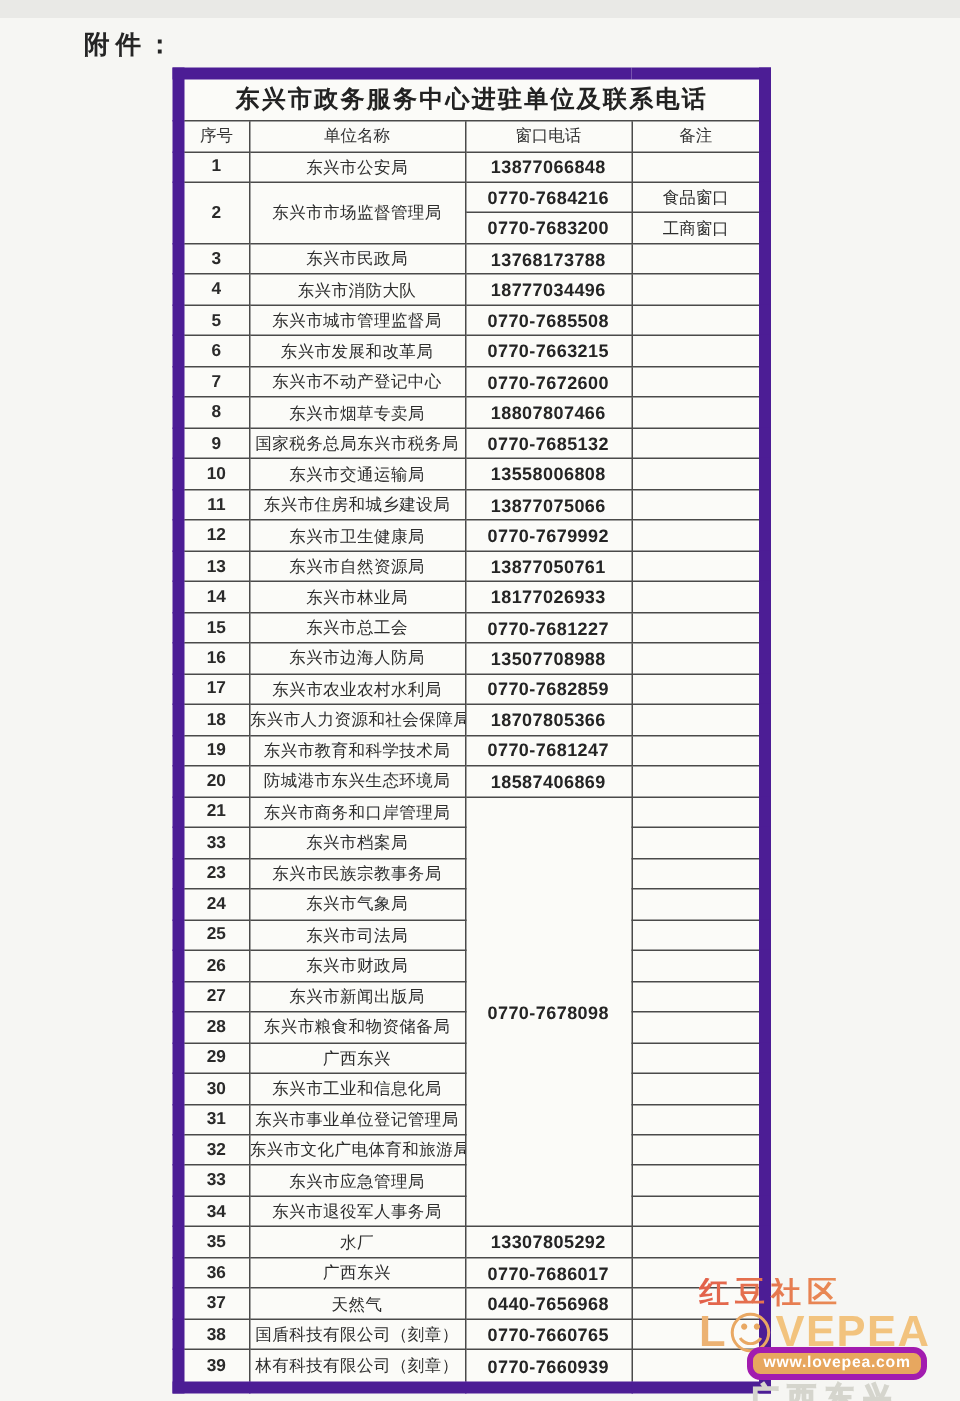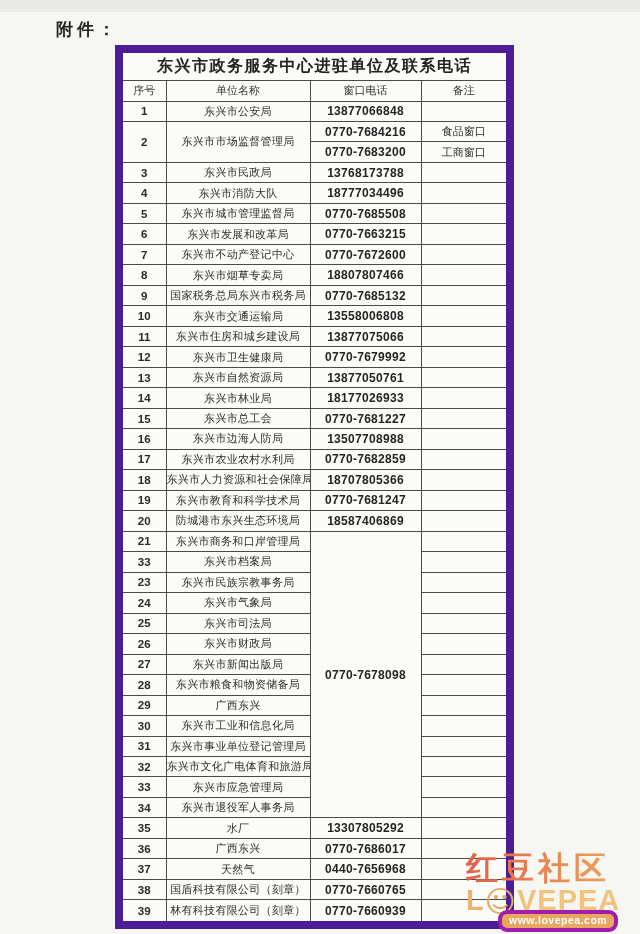--- a/index.html
+++ b/index.html
@@ -75,21 +75,21 @@
   .watermark {
     position: absolute;
     left: 466px;
     top: 840px;
     width: 174px;
     pointer-events: none;
     font-family: "Liberation Sans", sans-serif;
     line-height: 1;
   }
   .wm-community {
-    font-size: 32px;
+    font-size: 20px;
     font-weight: bold;
     letter-spacing: 4px;
     background: linear-gradient(90deg, #e2604a 0%, #e88553 45%, #edaa58 100%);
     -webkit-background-clip: text;
     background-clip: text;
     color: transparent;
     white-space: nowrap;
   }
   .wm-logo {
     margin-top: 2px;

